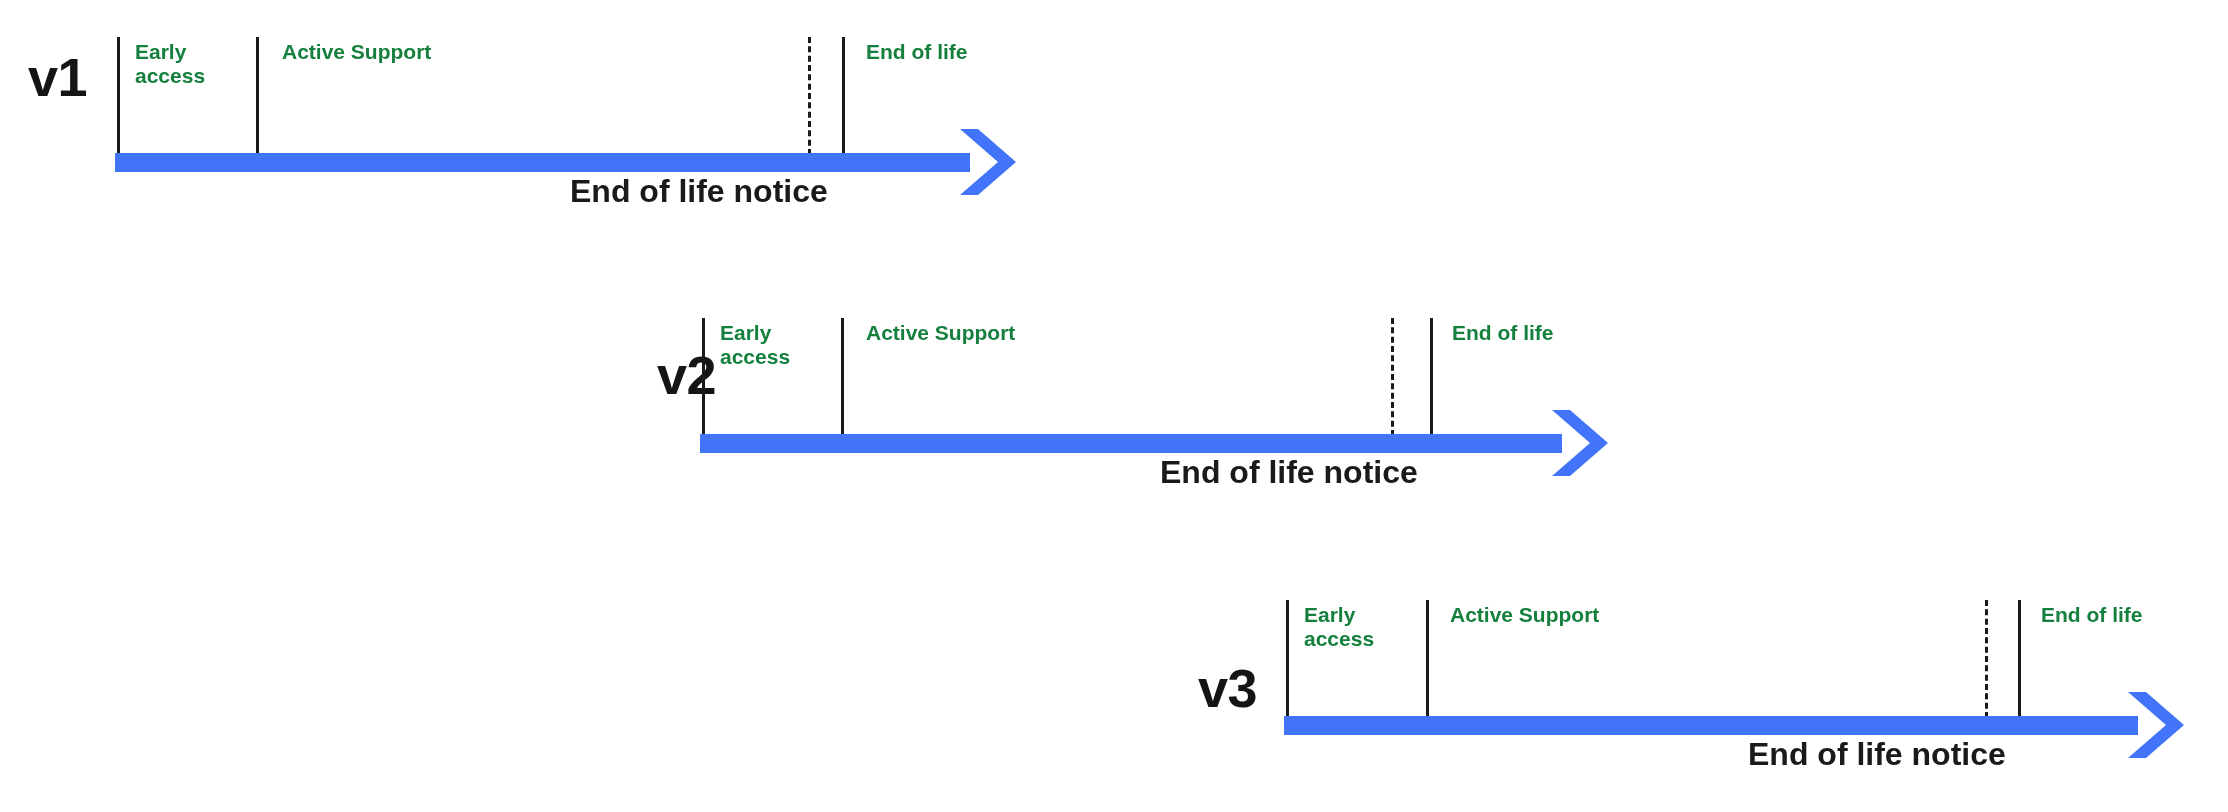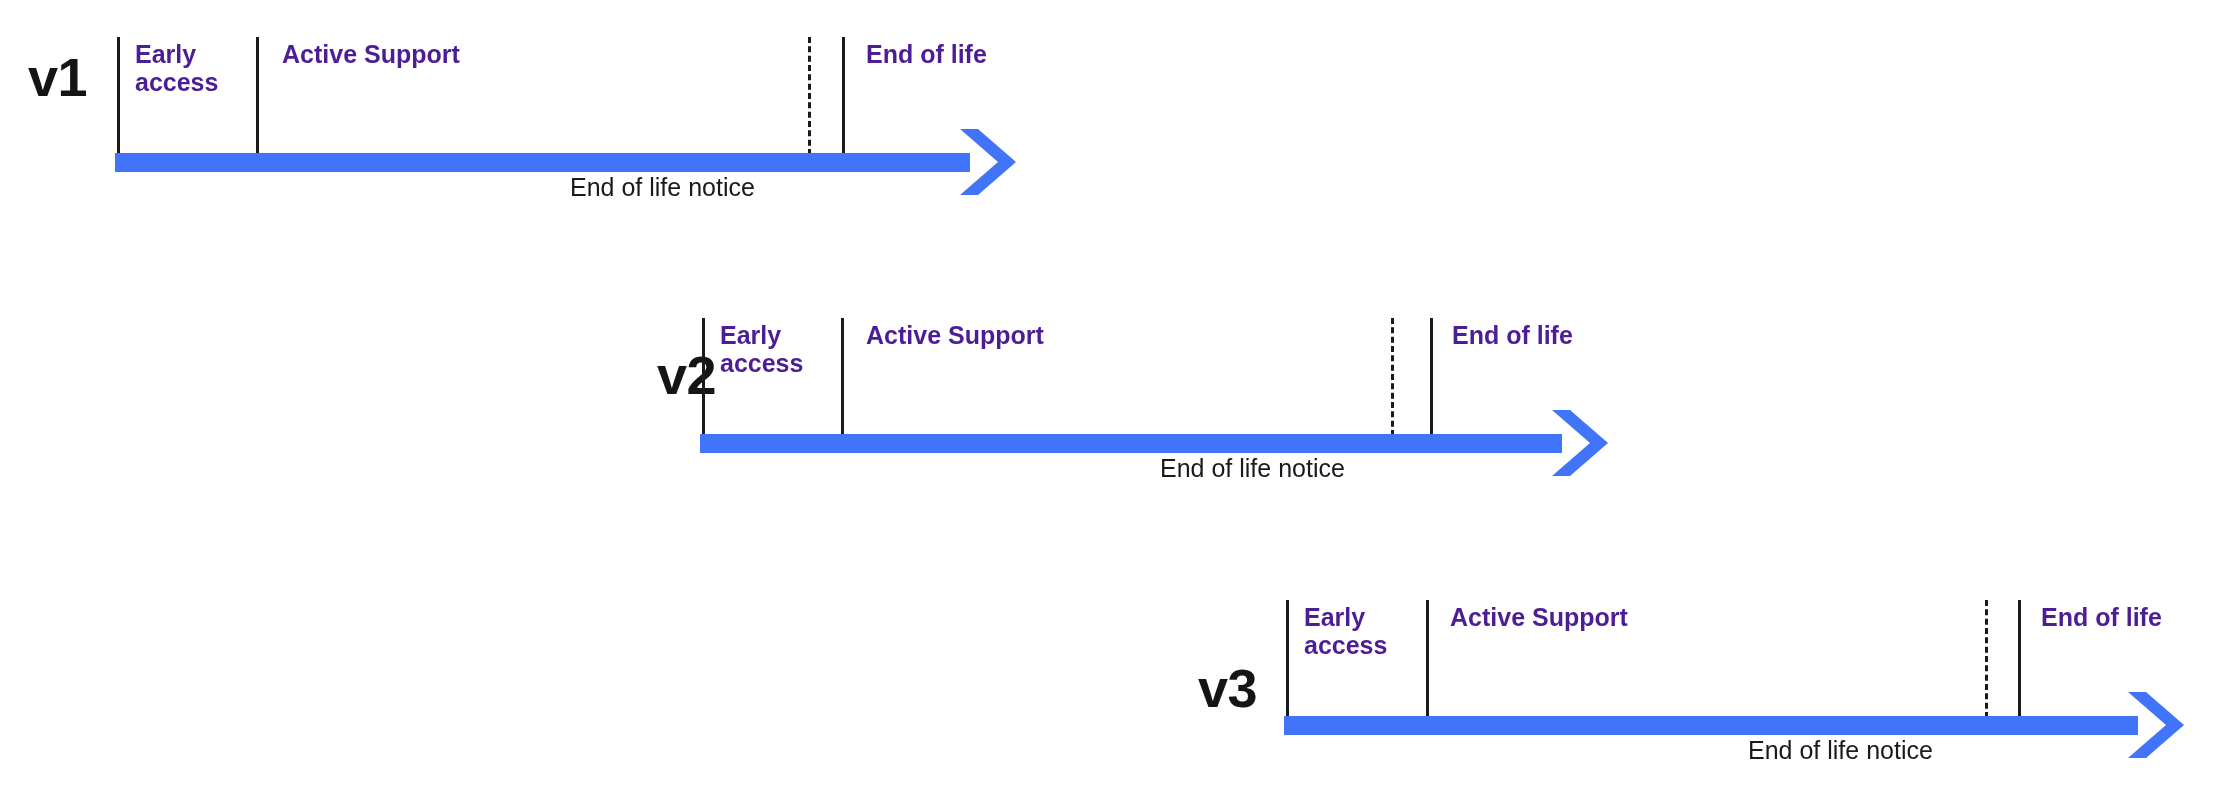--- a/index.html
+++ b/index.html
@@ -51,44 +51,44 @@
   
   .tick-dashed {
     position: absolute;
     width: 0;
     border-left: 3px dashed #1a1a1a;
   }
 
   
   .phase-label {
     position: absolute;
-    font-size: 25px;
+    font-size: 21px;
     font-weight: 700;
-    color: #4c1d95;
+    color: #15803d;
     line-height: 1.12;
     white-space: pre-line;
   }
 
   
   .axis-bar {
     position: absolute;
     height: 19px;
   }
 
   
   .axis-arrow {
     position: absolute;
     display: block;
   }
 
   
   .notice-label {
     position: absolute;
-    font-size: 25px;
-    font-weight: 400;
+    font-size: 32px;
+    font-weight: 700;
     color: #1a1a1a;
     white-space: nowrap;
     line-height: 1;
   }
 </style>
 </head>
 <body>
 
 <div id="canvas">
 

